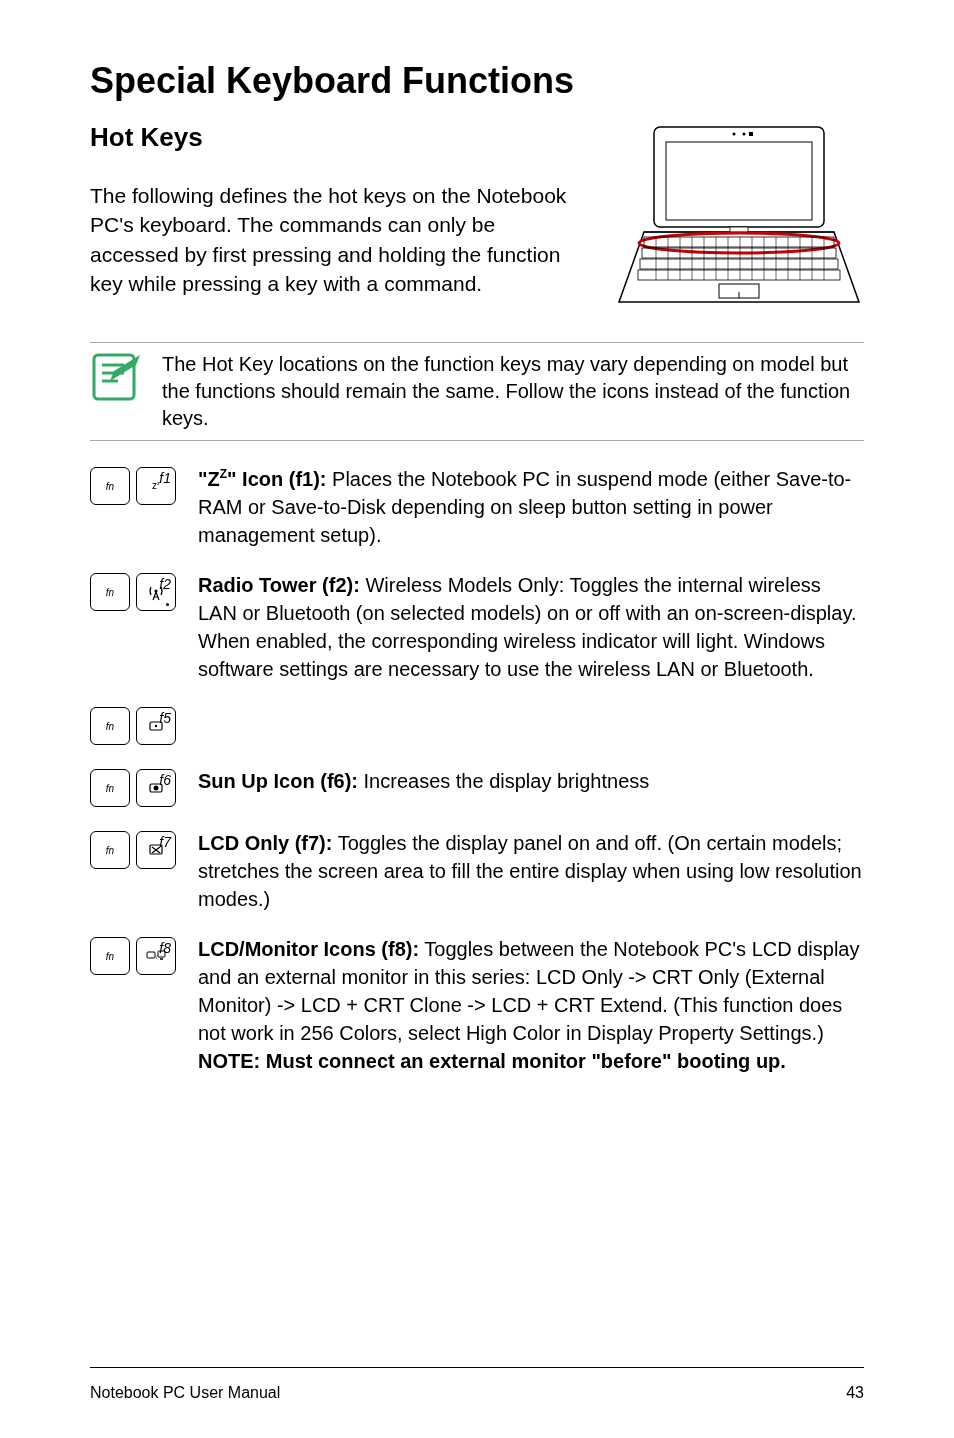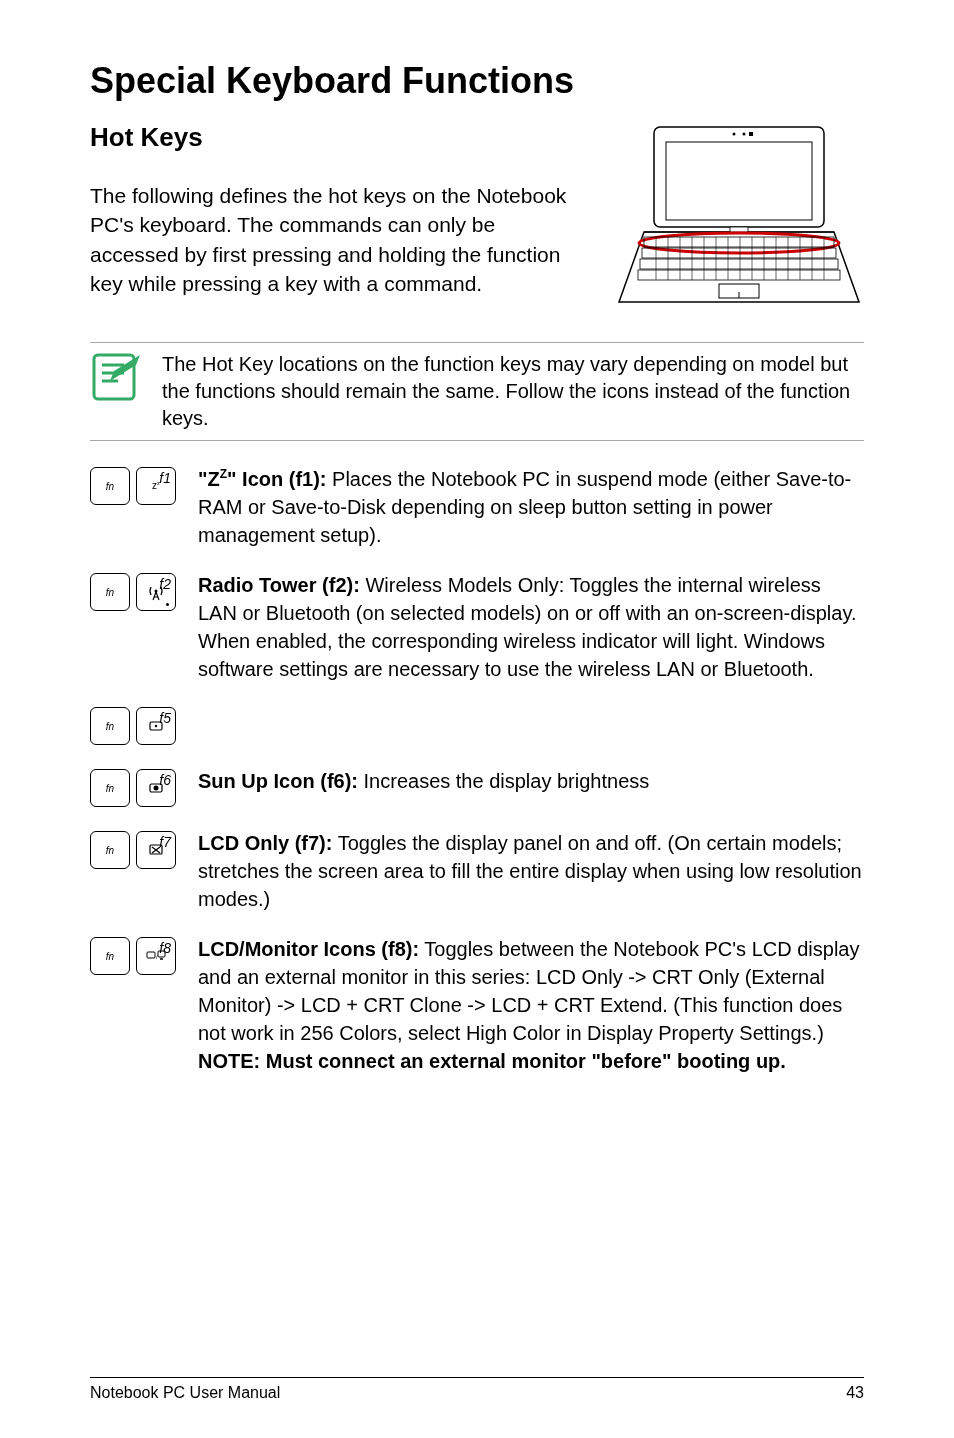--- a/index.html
+++ b/index.html
@@ -100,21 +100,21 @@
     flex: 1;
   }
   .desc .title { font-weight: bold; }
   sup { font-size: 0.6em; }
   .footer {
     position: absolute;
     bottom: 36px;
     left: 90px;
     right: 90px;
     border-top: 1px solid #000;
-    padding-top: 6px;
+    padding-top: 16px;
     font-size: 16px;
     display: flex;
     justify-content: space-between;
   }
   .zz-glyph { font-style: normal; font-size: 10px; }
 </style>
 </head>
 <body>
 
 <h1>Special Keyboard Functions</h1>

